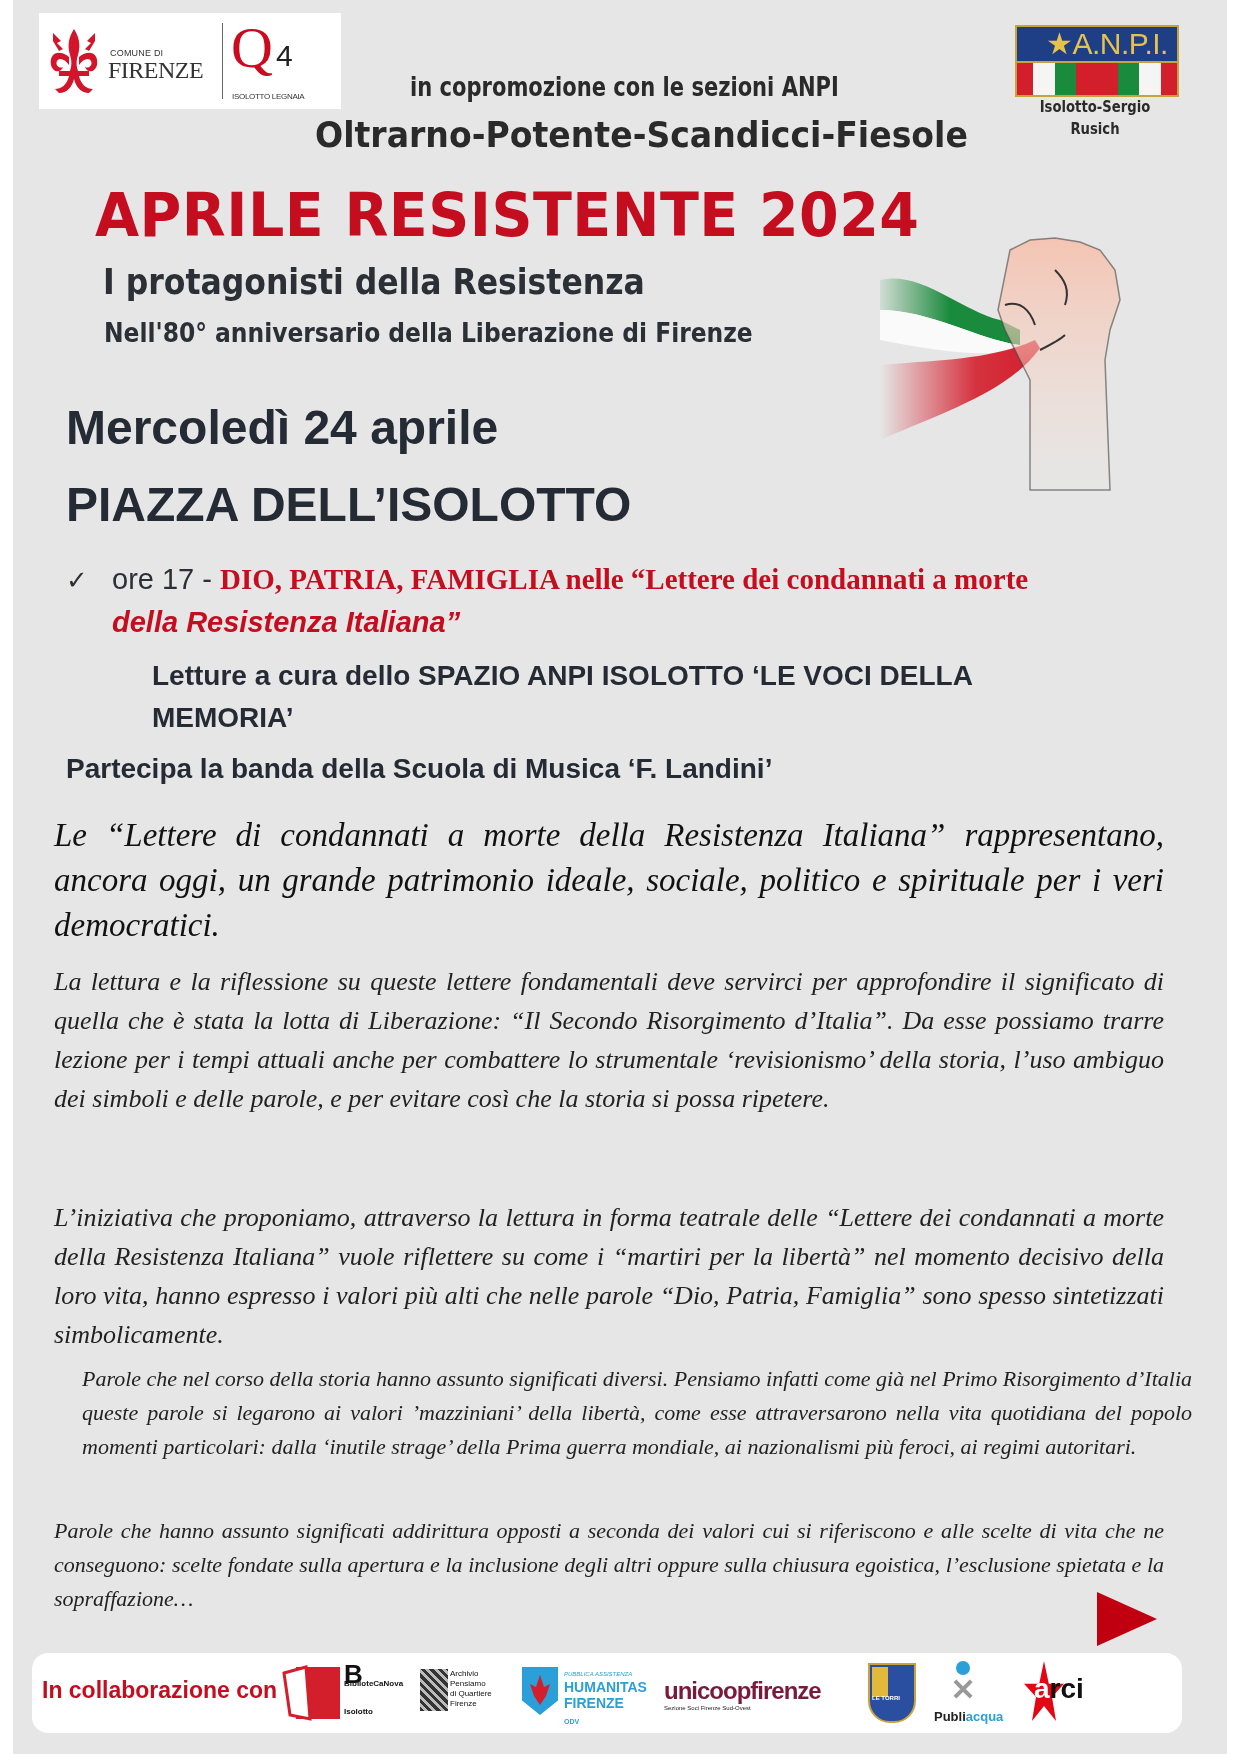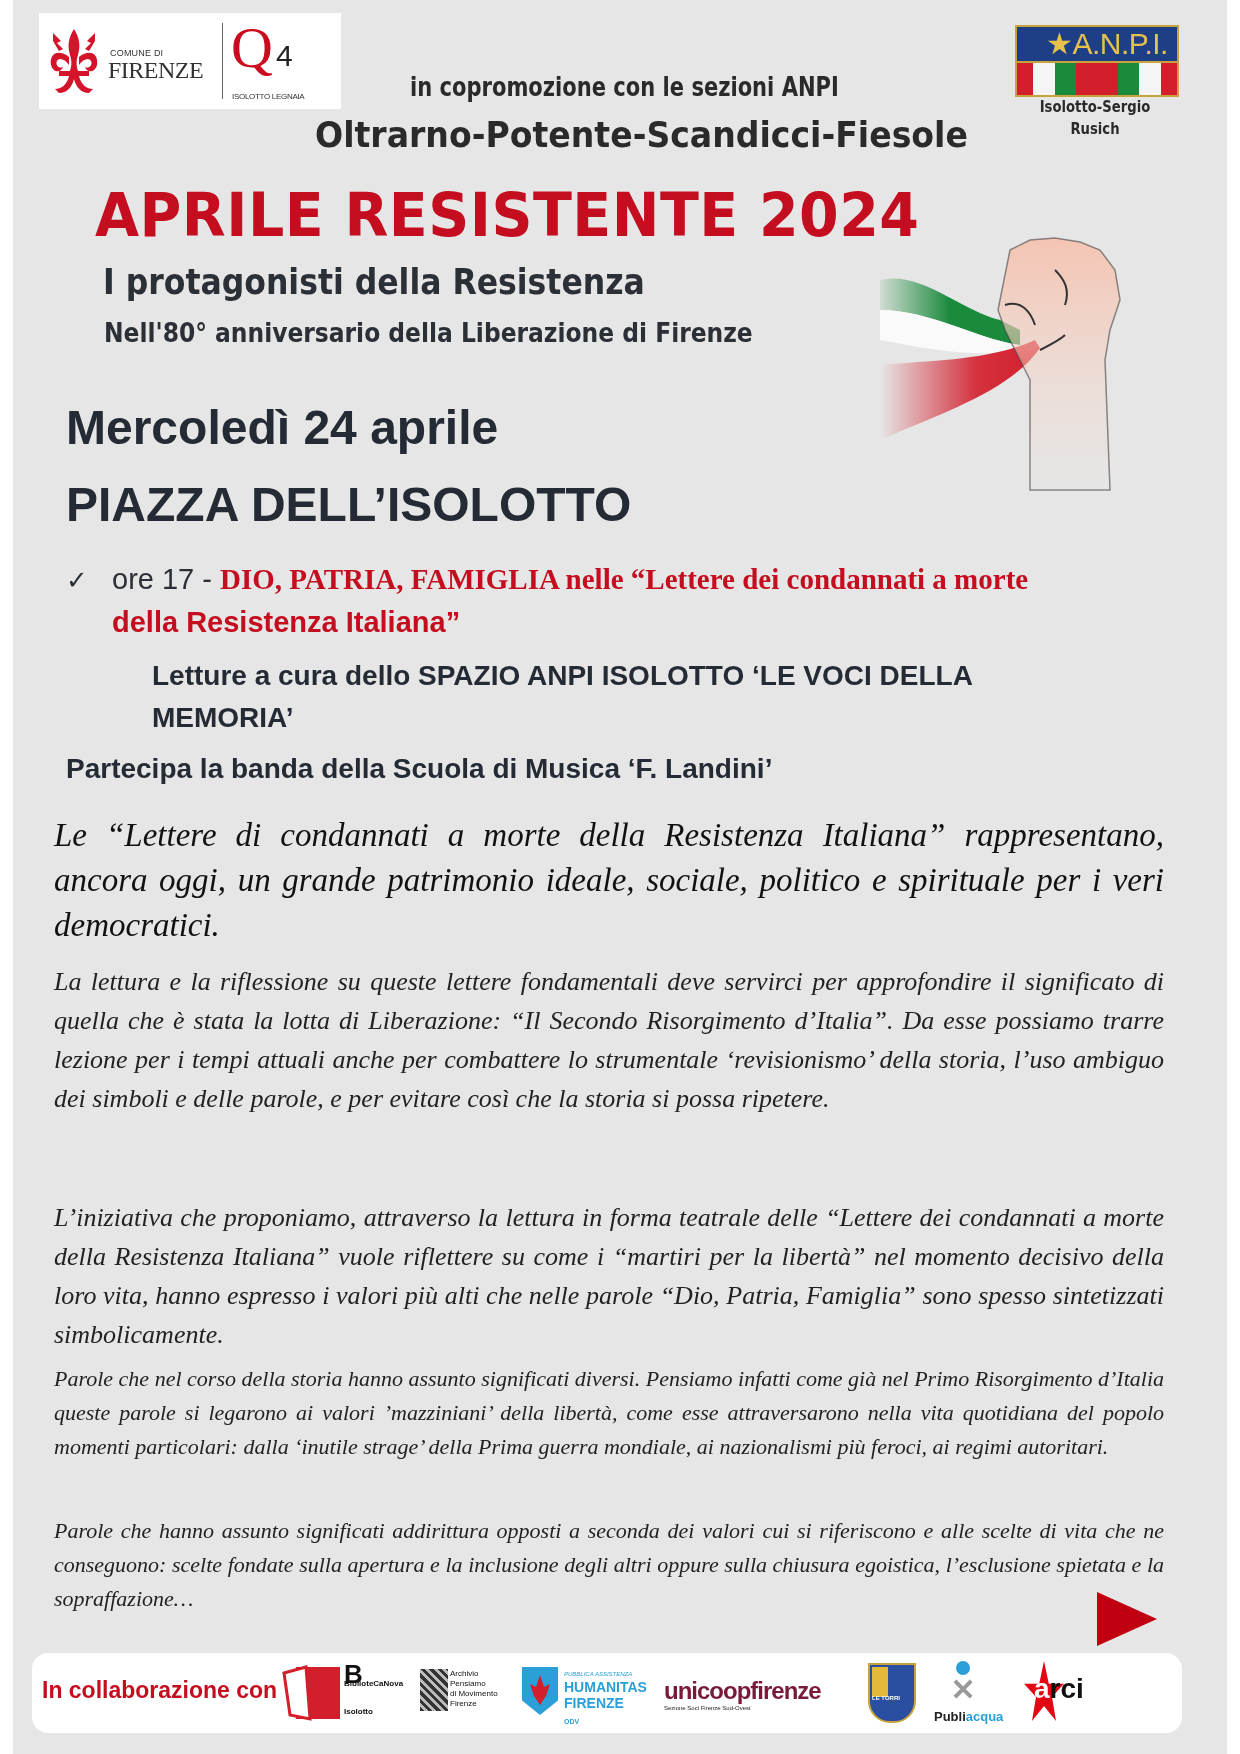--- a/index.html
+++ b/index.html
@@ -50,31 +50,31 @@
 
   .fist { left: 880px; top: 210px; width: 300px; height: 290px; }
 
   .date { left: 66px; top: 400px; font: bold 48px "Liberation Sans", sans-serif; color: #252b35; }
   .place { left: 66px; top: 477px; font: bold 48px "Liberation Sans", sans-serif; color: #252b35; }
 
   .event-line { left: 66px; top: 558px; width: 1110px; font: 29px "Liberation Sans", sans-serif; line-height: 42px; color: #2b2f36; }
   .check { display: inline-block; width: 46px; font-size: 26px; }
   .ev-time { }
   .ev-title { color: #c40d1e; font-weight: bold; font-family: Liberation Serif, serif; }
-  .ev-indent { padding-left: 46px; display: block; color: #c40d1e; font-weight: bold; }
+  .ev-indent { padding-left: 46px; display: block; color: #c40d1e; font-weight: bold; font-style: italic; }
 
   .letture { left: 152px; top: 655px; width: 930px; font: bold 28px "Liberation Sans", sans-serif; line-height: 42px; color: #252b35; }
   .banda { left: 66px; top: 753px; font: bold 28px "Liberation Sans", sans-serif; color: #252b35; }
 
   .lead { left: 54px; top: 813px; width: 1110px; font: italic 33px "Liberation Serif", serif; line-height: 45px; color: #111; text-align: justify; }
   .para { left: 54px; width: 1110px; font: italic 26px "Liberation Serif", serif; line-height: 39px; color: #222; text-align: justify; }
   .para.small { font-size: 22px; line-height: 34px; }
   .p1 { top: 962px; }
   .p2 { top: 1198px; }
-  .p3 { top: 1362px; }
+  .p3 { top: 1362px; margin-left: 28px; }
   .p4 { top: 1514px; }
 
   .next-arrow { left: 1097px; top: 1592px; width: 0; height: 0; border-top: 27px solid transparent; border-bottom: 27px solid transparent; border-left: 60px solid #c00010; cursor: pointer; }
 
   .collab {
     left: 32px; top: 1653px; width: 1150px; height: 80px; background: #fff; border-radius: 16px;
   }
   .collab-label { position: absolute; left: 10px; top: 24px; font: bold 23px "Liberation Sans", sans-serif; color: #c40d1e; }
   .logo { position: absolute; top: 6px; height: 68px; }
 </style>
@@ -183,21 +183,21 @@
     <span style="position:absolute;left:62px;top:0;font:bold 26px 'Liberation Sans',sans-serif;color:#111">B</span>
     <span style="position:absolute;left:62px;top:20px;font:bold 8px 'Liberation Sans',sans-serif;color:#111">BiblioteCaNova</span>
     <span style="position:absolute;left:62px;top:48px;font:bold 8px 'Liberation Sans',sans-serif;color:#111">Isolotto</span>
   </div>
 
   <div class="logo" style="left:388px;width:80px;">
     <div style="position:absolute;left:0;top:10px;width:28px;height:42px;background:repeating-linear-gradient(45deg,#333 0 3px,#bbb 3px 6px)"></div>
     <div style="position:absolute;left:30px;top:10px;font:8px/10px 'Liberation Sans',sans-serif;color:#111">
       <div>Archivio</div>
       <div>Pensiamo</div>
-      <div>di Movimento</div>
+      <div>di Quartiere</div>
       <div>Firenze</div>
     </div>
   </div>
 
   <div class="logo" style="left:490px;width:120px;">
     <div style="position:absolute;left:0;top:8px;width:36px;height:48px;background:#2a9fd8;clip-path:polygon(0 0,100% 0,100% 70%,50% 100%,0 70%)"></div>
     <div style="position:absolute;left:8px;top:16px;width:20px;height:30px;background:#d31e2c;clip-path:polygon(50% 0,70% 40%,100% 30%,80% 70%,50% 100%,20% 70%,0 30%,30% 40%)"></div>
     <div style="position:absolute;left:42px;top:12px;font:italic 6px 'Liberation Sans',sans-serif;color:#2a9fd8">PUBBLICA ASSISTENZA</div>
     <div style="position:absolute;left:42px;top:20px;font:bold 14px 'Liberation Sans',sans-serif;color:#2a9fd8">HUMANITAS</div>
     <div style="position:absolute;left:42px;top:36px;font:bold 14px 'Liberation Sans',sans-serif;color:#2a9fd8"><span>FIRENZE</span> <span style="font-size:7px">ODV</span></div>

